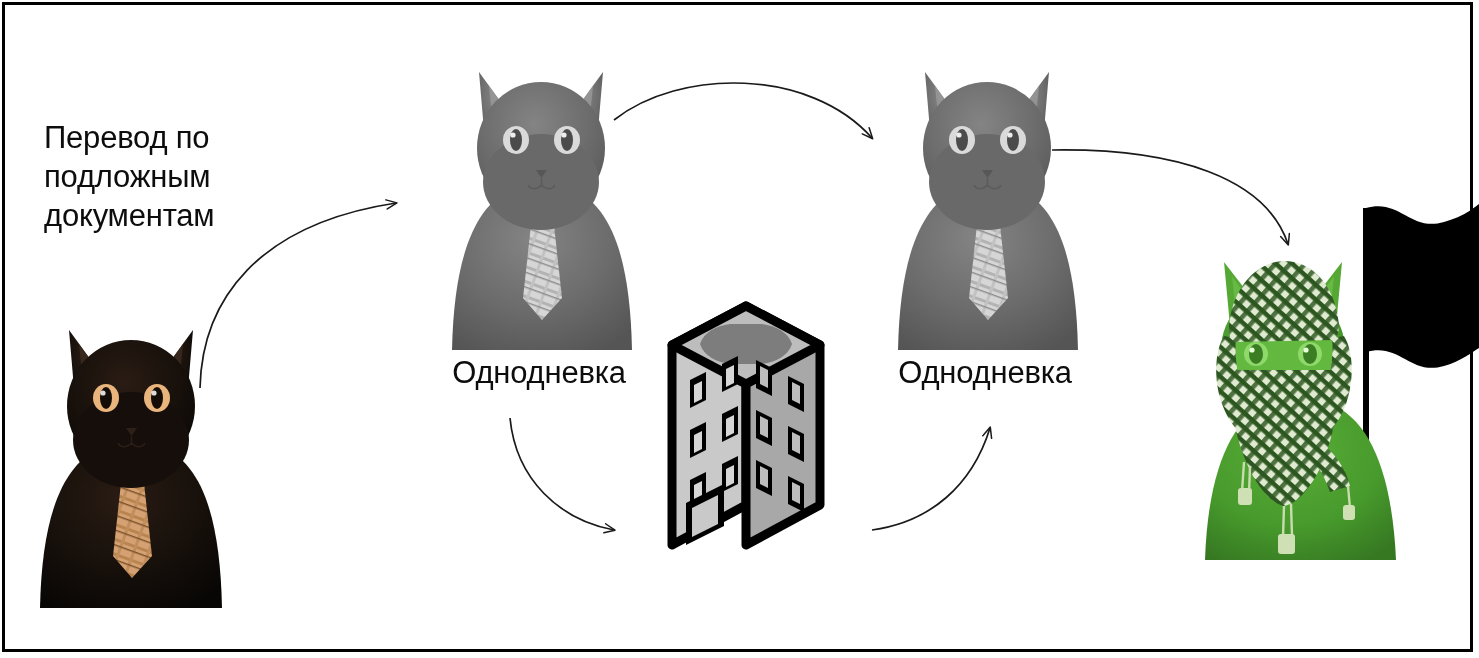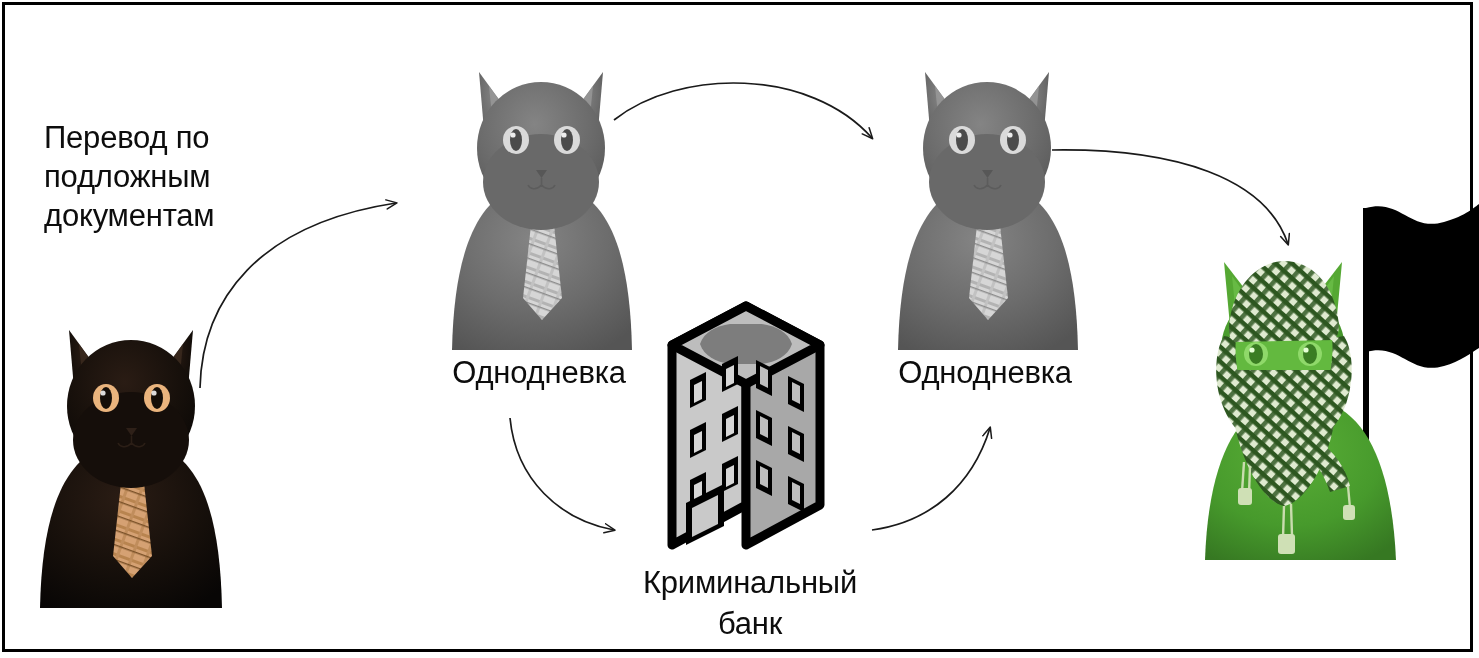--- a/index.html
+++ b/index.html
@@ -290,18 +290,16 @@
     </svg>
 
     <div class="caption" id="lbl-transfer">Перевод по
 подложным
 документам</div>
 
     <div class="caption" id="lbl-shell-1">Однодневка</div>
 
     <div class="caption" id="lbl-shell-2">Однодневка</div>
 
-    <div class="caption" id="lbl-bank">Криминальный
-банк</div>
 
   </div>
   <div id="frame"></div>
 </div>
 
 </body></html>

